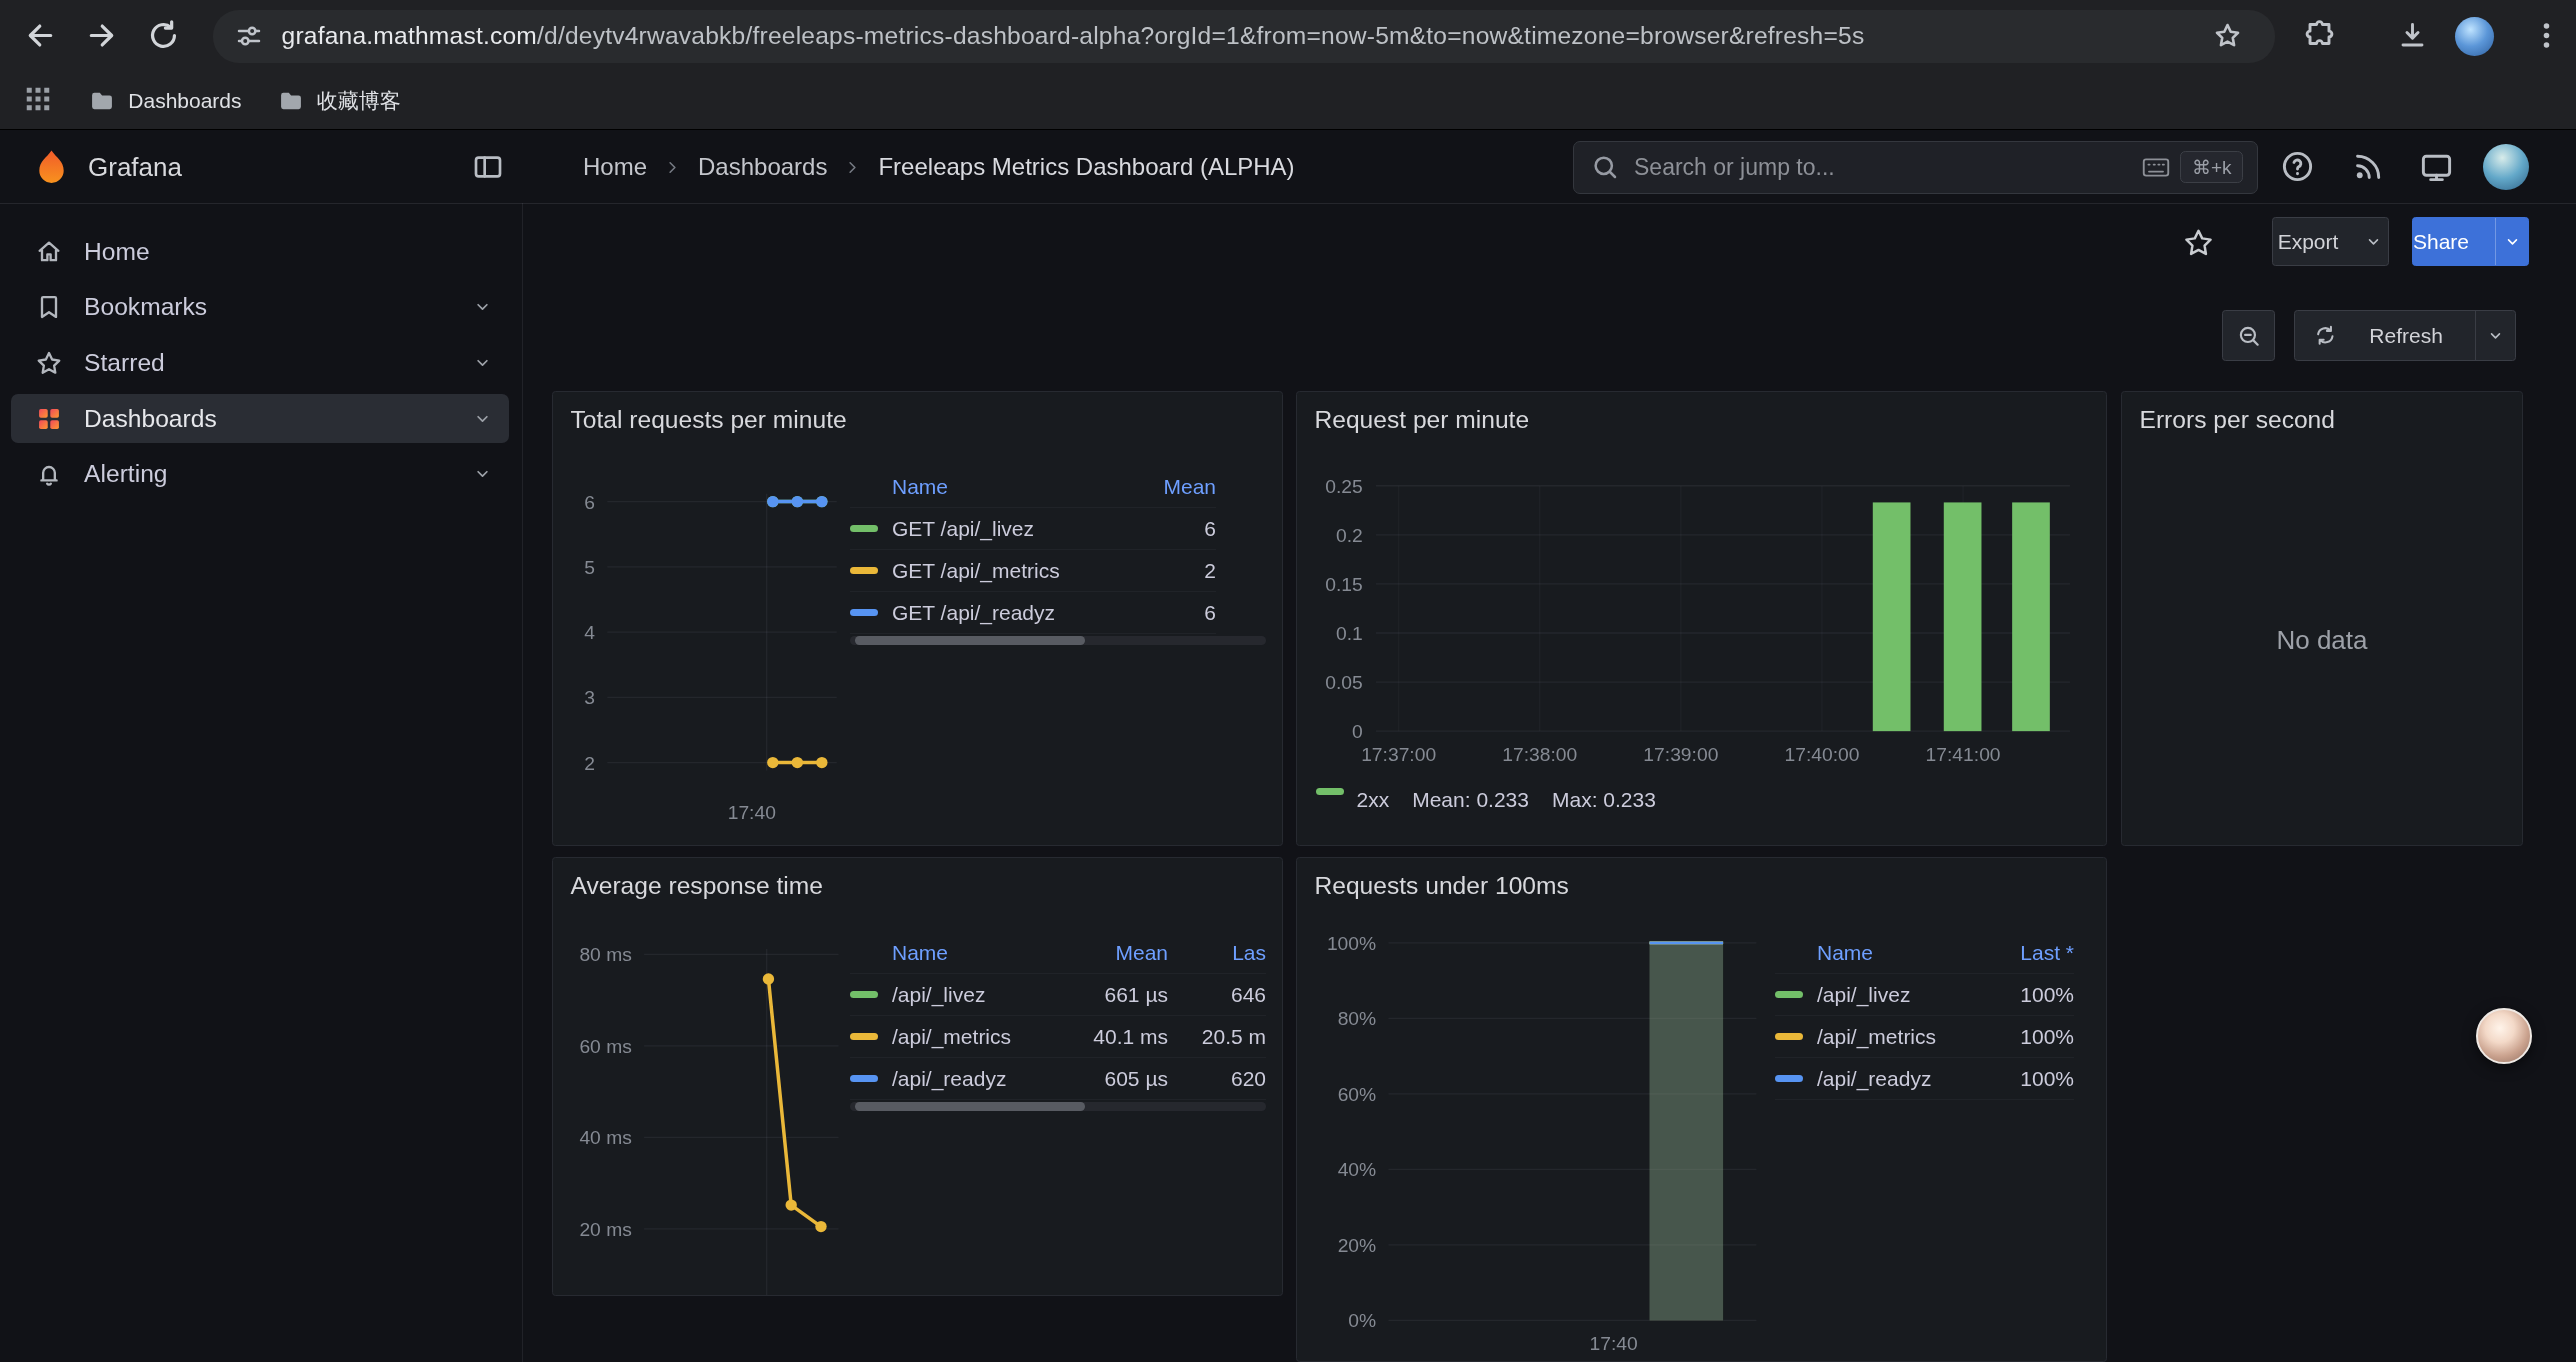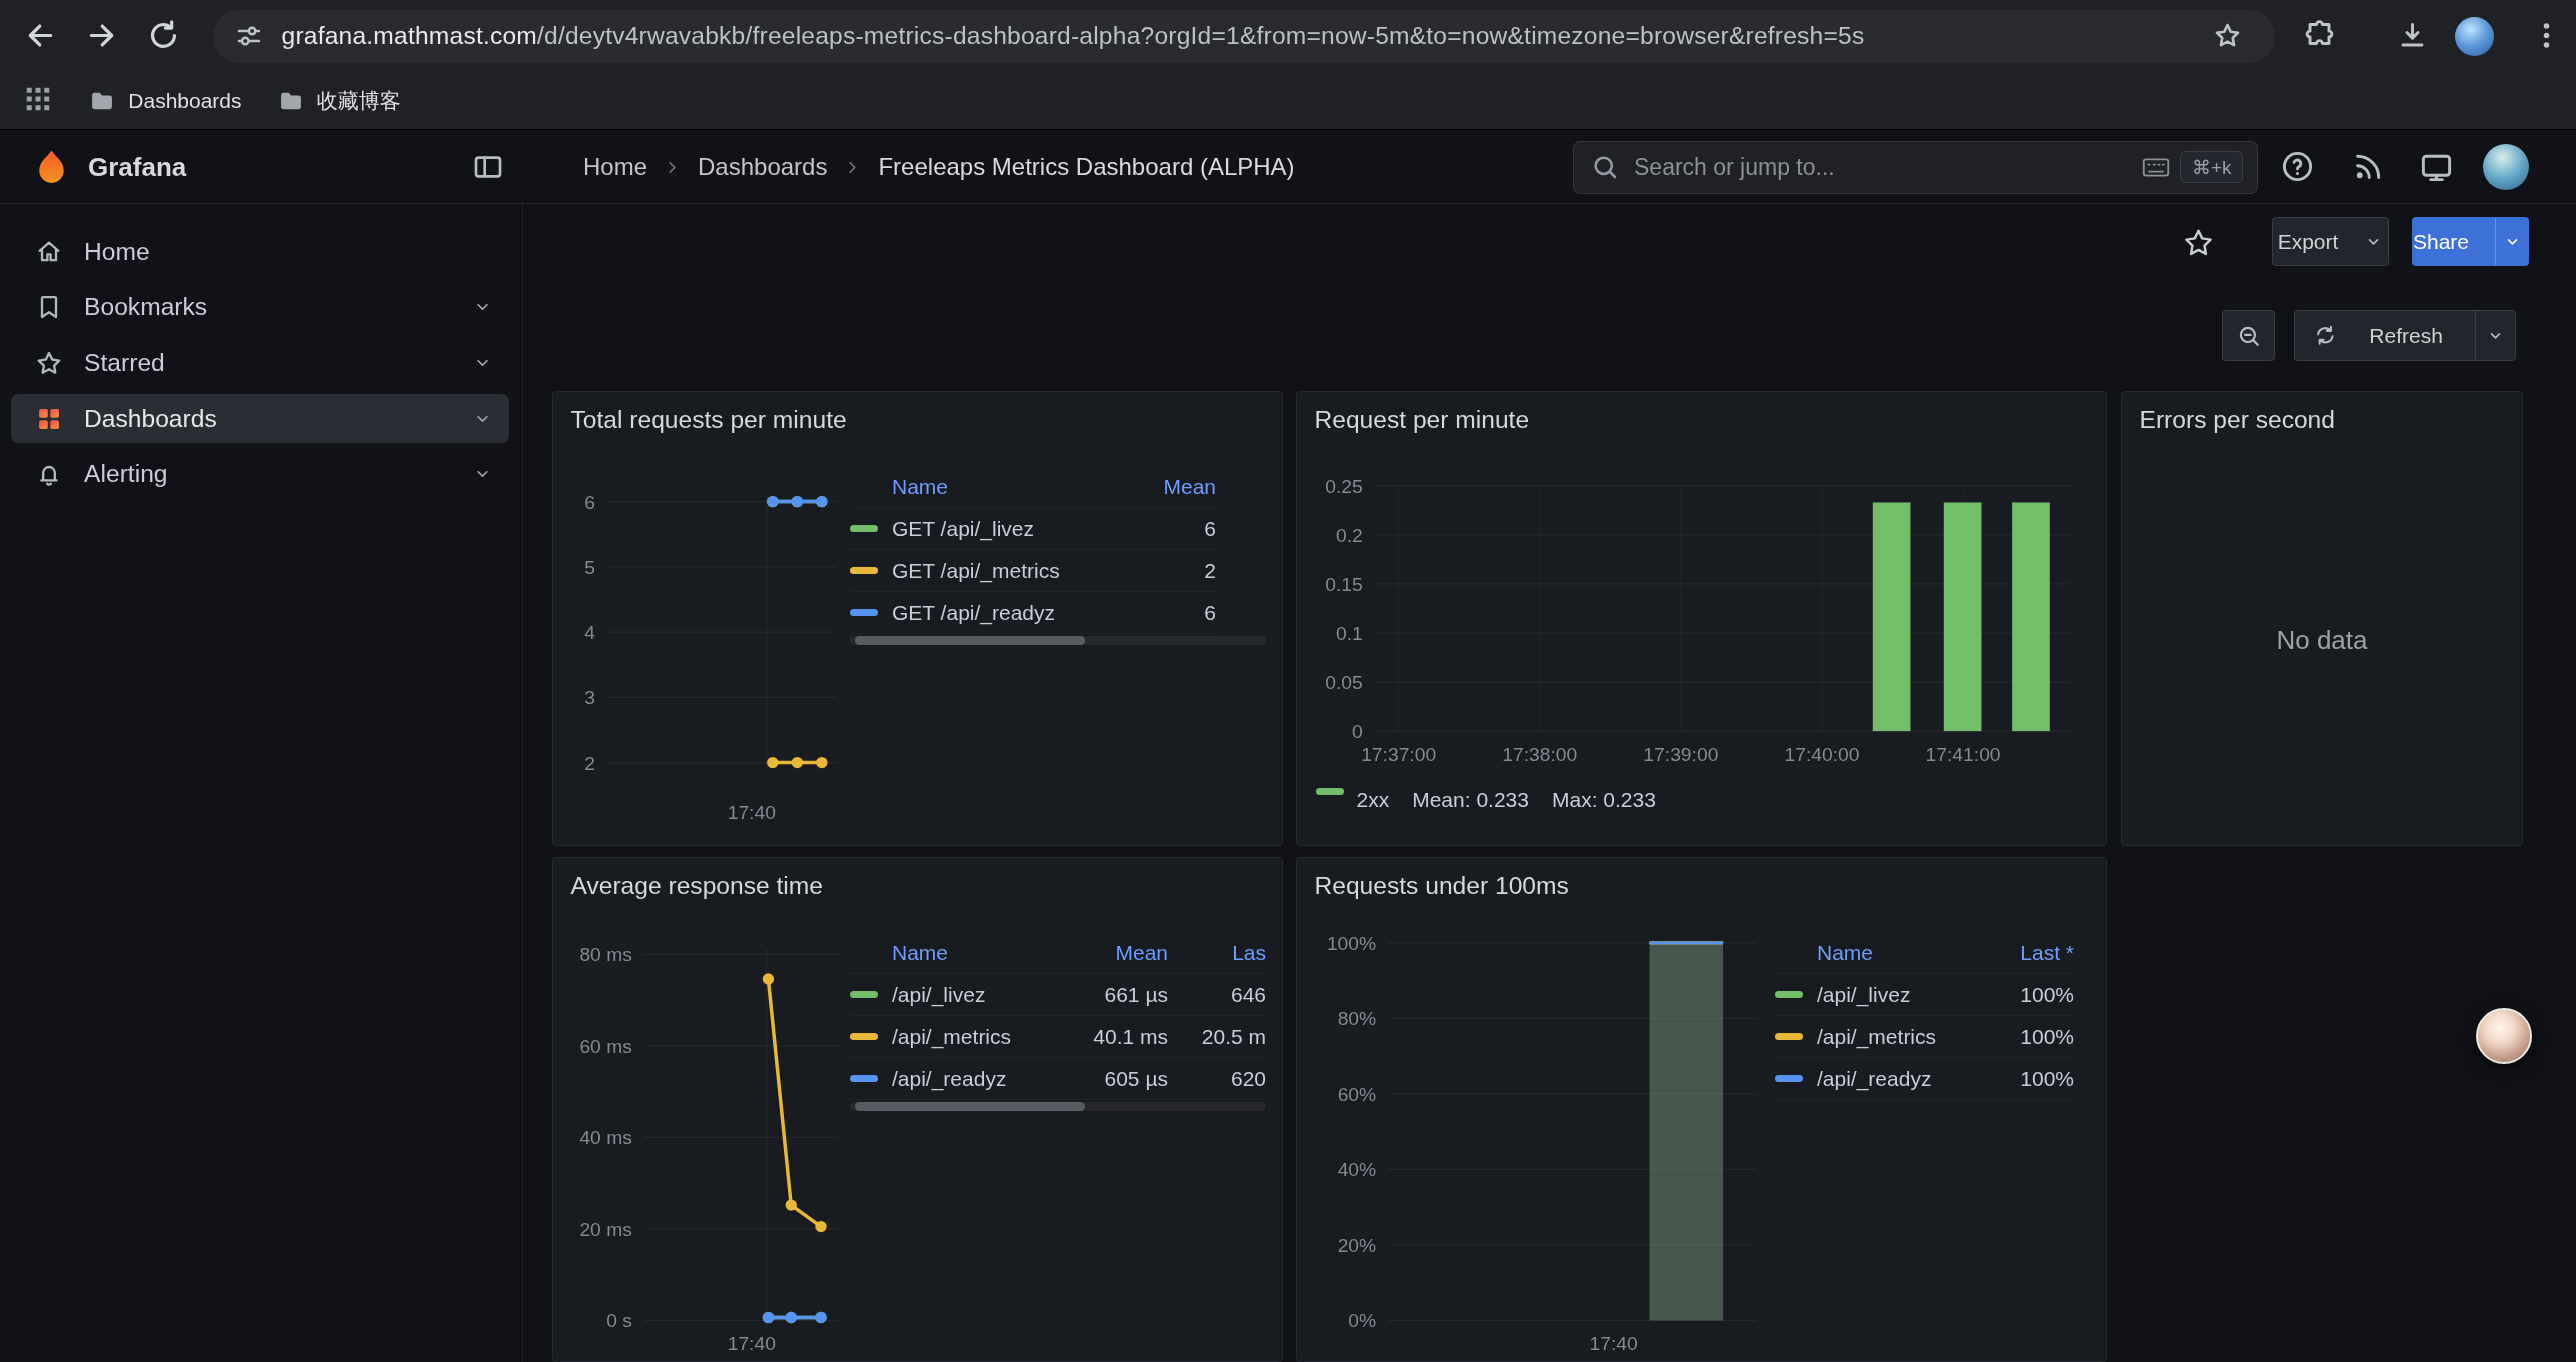--- a/index.html
+++ b/index.html
@@ -16,21 +16,21 @@
   .omni-domain{color:#e8eaed;}
   .omni-path{color:#bdc1c6;}
   .omni-star{position:absolute;right:30px;top:8.8px;}
   .avatar{border-radius:50%;}
   .chrome-avatar{position:absolute;left:2455px;top:16.7px;width:39px;height:39px;background:radial-gradient(circle at 40% 32%,#bfe3ff 0%,#5b96d8 48%,#2d5e9d 100%);}
   .bookmarks-bar{position:absolute;left:0;top:72px;width:2576px;height:58px;background:#202124;border-bottom:0.9px solid #000;display:flex;align-items:center;padding-left:23px;box-sizing:border-box;gap:35px;}
   .bm-item{display:flex;align-items:center;gap:12.3px;font-size:21px;color:#dfe1e5;}
 
   
   .gf-header{position:absolute;left:0;top:130px;width:2576px;height:74px;background:#111217;border-bottom:0.9px solid rgba(204,204,220,0.11);box-sizing:border-box;}
-  .gf-brand{position:absolute;left:88px;top:0;height:74px;display:flex;align-items:center;font-size:26px;font-weight:700;color:#d8d9dd;}
+  .gf-brand{position:absolute;left:88px;top:0;height:74px;display:flex;align-items:center;font-size:26px;font-weight:400;color:#d8d9dd;}
   .crumbs{position:absolute;left:583px;top:0;height:74px;display:flex;align-items:center;gap:16px;font-size:24px;}
   .crumb{color:#c4c6cc;}
   .crumb.current{color:#d9dadf;}
   .gf-search{position:absolute;left:1573px;top:10.5px;width:685px;height:53px;background:#1f2127;border:0.9px solid #34373e;border-radius:7px;display:flex;align-items:center;box-sizing:border-box;}
   .gf-search .ph{margin-left:14px;font-size:23px;color:#8d9097;}
   .search-kbd{margin-left:auto;margin-right:14px;display:flex;align-items:center;gap:10.5px;}
   .kbd{border:0.9px solid #3c3f46;border-radius:5.3px;padding:3.5px 10.5px;font-size:19px;color:#9b9fa7;background:rgba(204,204,220,0.04);}
   .gf-avatar{position:absolute;left:2483px;top:14px;width:46px;height:46px;background:radial-gradient(circle at 42% 30%,#d8ecea 0%,#63a8c9 50%,#2e6288 100%);}
 
   
@@ -437,21 +437,21 @@
         <span>Mean: 0.233</span>
         <span>Max: 0.233</span>
       </div>
     </div>
 
     <div class="panel" style="left:1598px;top:188px;width:402px;height:455px;">
       <div class="panel-title">Errors per second</div>
       <div class="nodata">No data</div>
     </div>
 
-    <div class="panel" style="left:29px;top:654px;width:731px;height:505px;">
+    <div class="panel" style="left:29px;top:654px;width:731px;height:439px;">
       <div class="panel-title">Average response time</div>
       <div class="chart" id="chart-4" style="left:0;top:70px;width:289px;height:438px;">
           <svg width="289" height="438" viewBox="0 0 330 500">
             <line x1="104" x2="326" y1="30" y2="30" stroke="rgba(204,204,220,0.07)" stroke-width="1.5"></line>
             <text x="90" y="38" text-anchor="end">80 ms</text>
             <line x1="104" x2="326" y1="134.5" y2="134.5" stroke="rgba(204,204,220,0.07)" stroke-width="1.5"></line>
             <text x="90" y="142.5" text-anchor="end">60 ms</text>
             <line x1="104" x2="326" y1="239" y2="239" stroke="rgba(204,204,220,0.07)" stroke-width="1.5"></line>
             <text x="90" y="247" text-anchor="end">40 ms</text>
             <line x1="104" x2="326" y1="343.5" y2="343.5" stroke="rgba(204,204,220,0.07)" stroke-width="1.5"></line>

